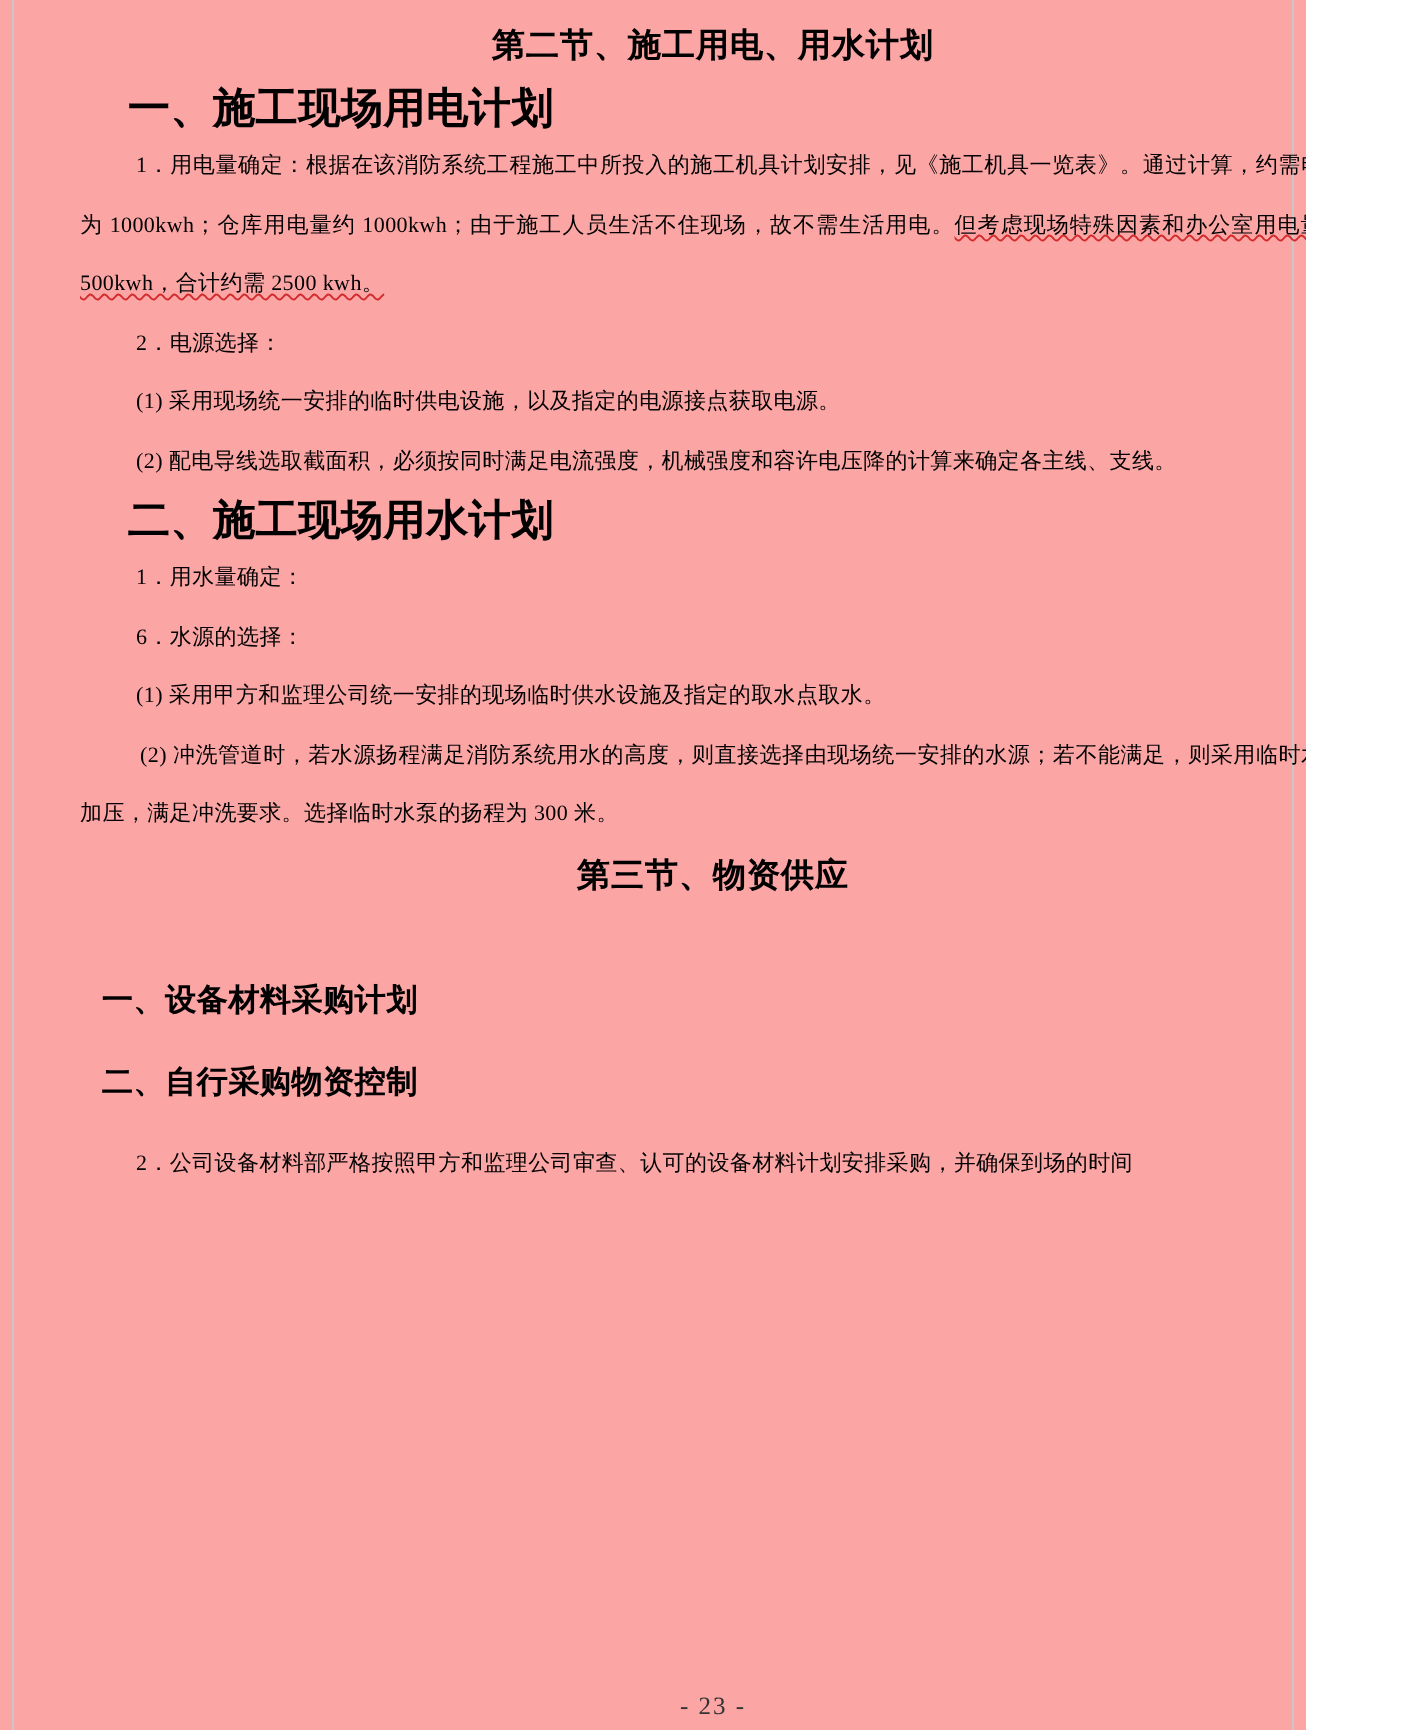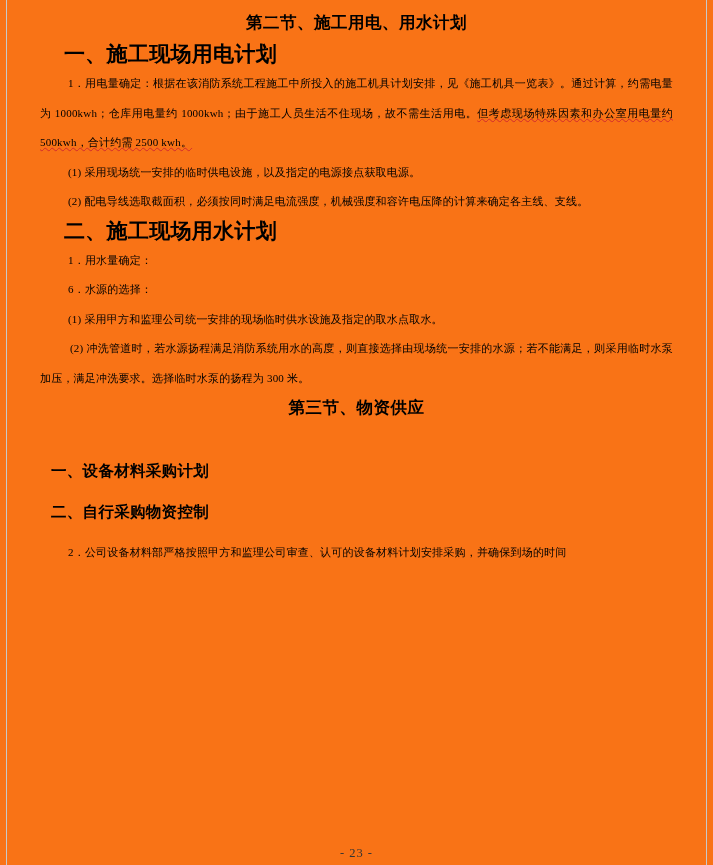--- a/index.html
+++ b/index.html
@@ -6,23 +6,23 @@
     margin: 0;
     padding: 0;
     background: #ffffff;
   }
   body {
     font-family: "Liberation Serif", "DejaVu Serif", serif;
     color: #000000;
   }
   .page {
     position: relative;
-    width: 713px;
+    width: 653px;
     height: 865px;
-    background: #f97316;
+    background: #fca5a5;
     box-sizing: border-box;
     overflow: hidden;
   }
   .page-border-left {
     position: absolute;
     left: 6px;
     top: 0;
     width: 1px;
     height: 865px;
     background: #c8c8c8;
@@ -106,20 +106,21 @@
   <div class="page-border-right"></div>
 
   <div class="content">
 
     <h1 class="h-center">第二节、施工用电、用水计划</h1>
 
     <h2 class="h-sub">一、施工现场用电计划</h2>
 
     <p class="body ind1"><span>1．用电量确定：根据在该消防系统工程施工中所投入的施工机具计划安排，见《施工机具一览表》。通过计算，约需电量为 1000kwh；仓库用电量约 1000kwh；由于施工人员生活不住现场，故不需生活用电。</span><span class="underline-red">但考虑现场特殊因素和办公室用电量约 500kwh，合计约需 2500 kwh。</span></p>
 
+    <p class="body ind1">2．电源选择：</p>
 
     <p class="body ind1">(1)  采用现场统一安排的临时供电设施，以及指定的电源接点获取电源。</p>
 
     <p class="body ind1">(2)  配电导线选取截面积，必须按同时满足电流强度，机械强度和容许电压降的计算来确定各主线、支线。</p>
 
     <h2 class="h-sub">二、施工现场用水计划</h2>
 
     <p class="body ind1">1．用水量确定：</p>
 
 

